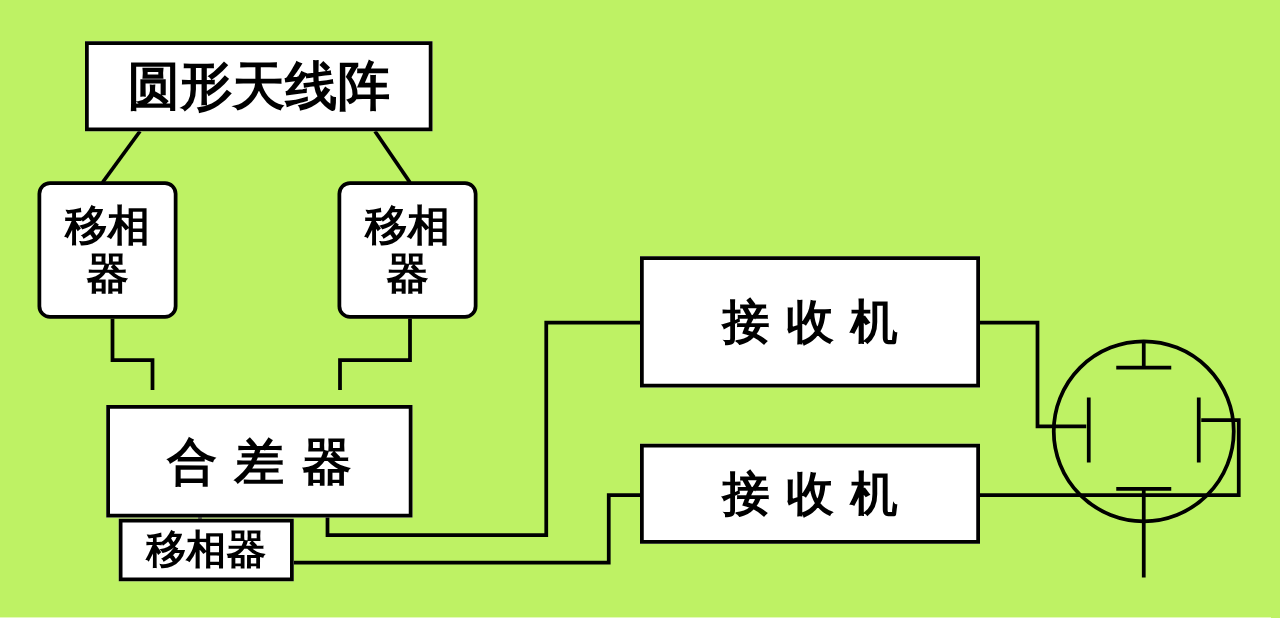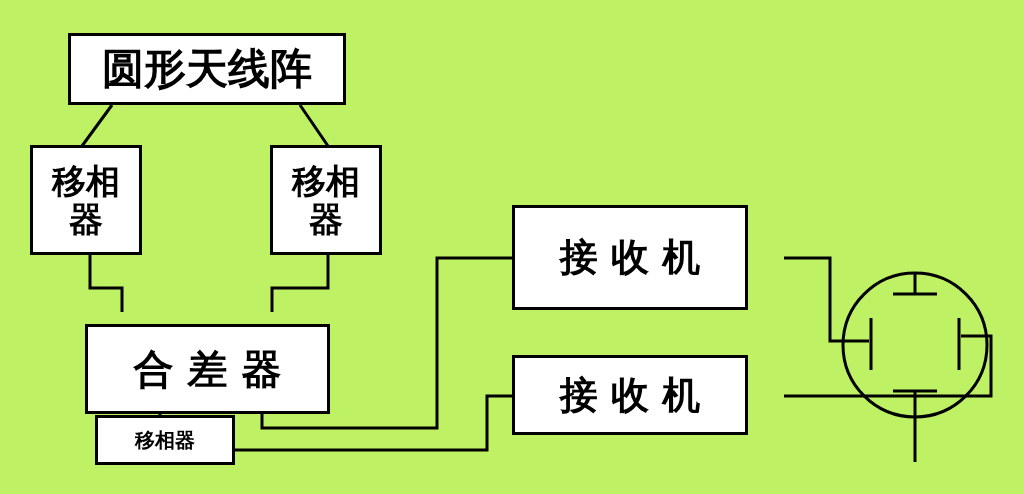--- a/index.html
+++ b/index.html
@@ -40,38 +40,39 @@
     width: 278px; height: 72px;
     font-size: 42px;
     font-weight: 600;
   }
   .box-ps {
     width: 112px; height: 110px;
     font-size: 34px;
     font-weight: 600;
     flex-direction: column;
     line-height: 1.12;
+    border-radius: 10px;
   }
   .box-ps-left  { left: 30px;  top: 145px; }
   .box-ps-right { left: 270px; top: 145px; }
   .box-sumdiff {
     left: 85px; top: 324px;
     width: 245px; height: 90px;
     font-size: 40px;
     font-weight: 600;
   }
   .box-ps-small {
     left: 95px; top: 415px;
     width: 140px; height: 50px;
-    font-size: 20px;
+    font-size: 32px;
     font-weight: 600;
   }
   .box-receiver {
     left: 512px;
-    width: 236px;
+    width: 272px;
     font-size: 38px;
     font-weight: 600;
   }
   .box-receiver-top    { top: 205px; height: 105px; }
   .box-receiver-bottom { top: 355px; height: 80px; }
   .watermark {
     position: absolute;
     right: 12px;
     bottom: 0px;
     font-family: "DejaVu Sans Mono", monospace;

